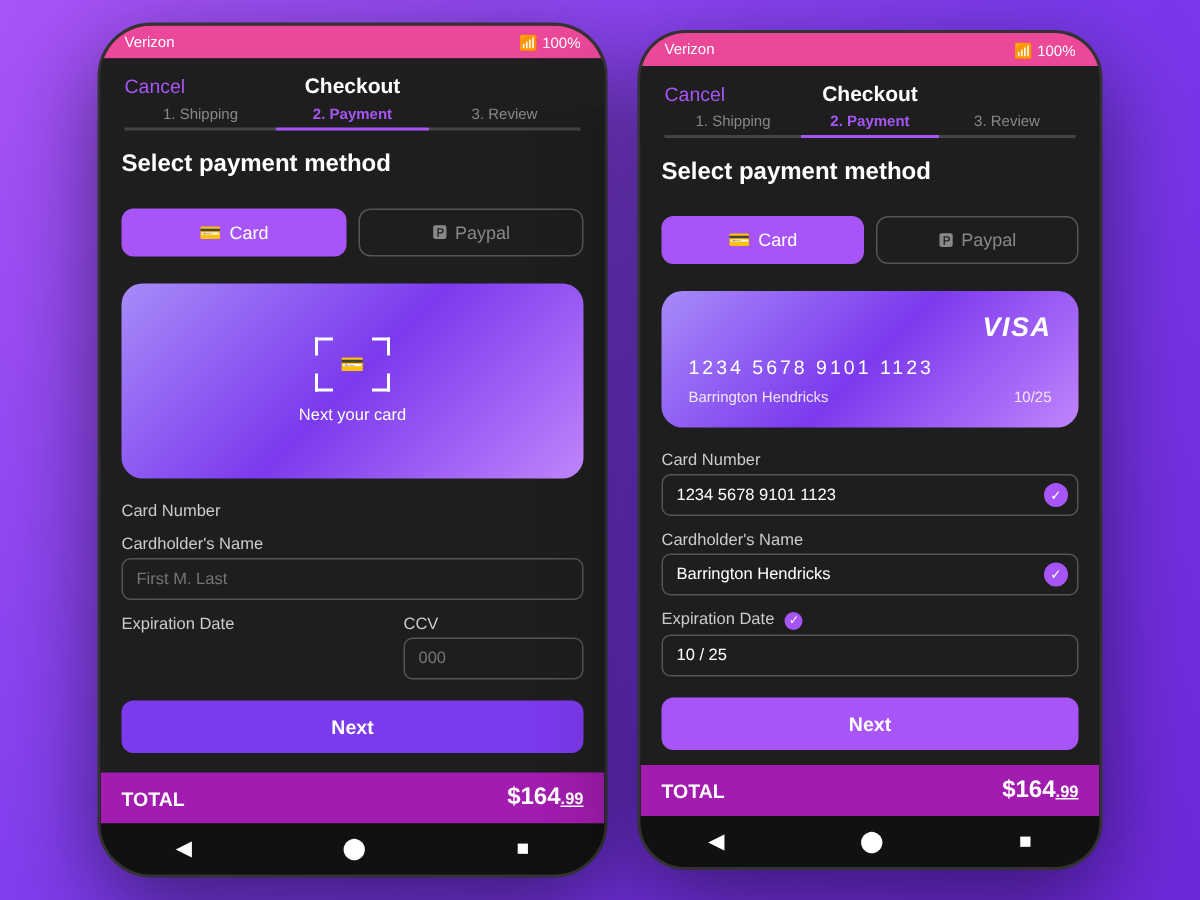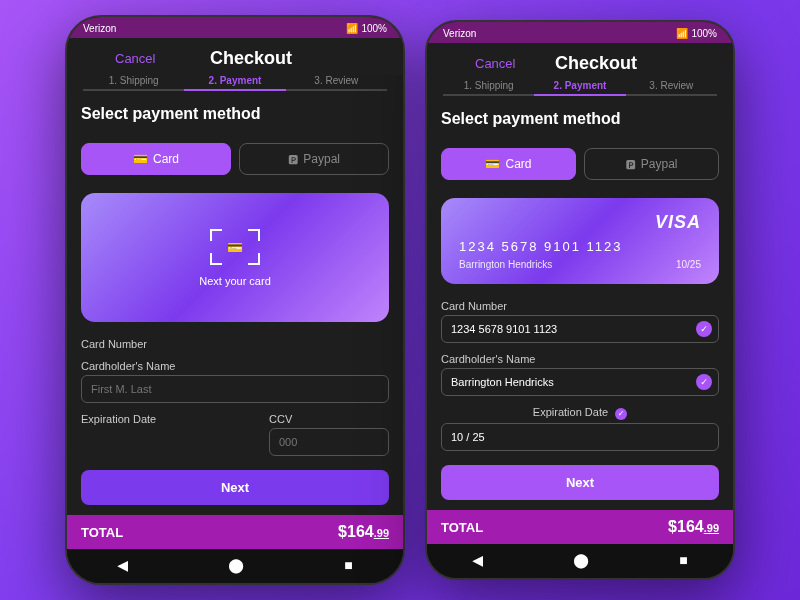--- a/index.html
+++ b/index.html
@@ -28,21 +28,21 @@
     }
 
     .phone.small {
       width: 310px;
       height: 560px;
       border-radius: 32px;
     }
 
     
     .status-bar {
-      background: #701a75;
+      background: #ec4899;
       display: flex;
       justify-content: space-between;
       align-items: flex-start;
       padding: 6px 16px 4px;
       font-size: 10px;
       color: #fff;
       flex-shrink: 0;
     }
     .status-bar .carrier { font-size: 10px; font-weight: 500; }
     .status-bar .right-icons { display: flex; align-items: center; gap: 3px; font-size: 10px; }
@@ -58,32 +58,31 @@
 
     
     .header {
       display: flex;
       align-items: center;
       justify-content: center;
       padding: 10px 16px 6px;
       position: relative;
       background: #1e1e1e;
       flex-shrink: 0;
-      margin-left: 32px;
     }
     .header-cancel {
       position: absolute;
       left: 16px;
       color: #a855f7;
       font-size: 13px;
       font-weight: 500;
     }
     .header-title {
       color: #fff;
-      font-size: 18px;
+      font-size: 14px;
       font-weight: 600;
     }
 
     
     .phone-body {
       flex: 1;
       overflow-y: auto;
       padding: 10px 14px;
       display: flex;
       flex-direction: column;
@@ -458,21 +457,21 @@
 
       <div class="field-group">
         <span class="field-label">Cardholder's Name</span>
         <div class="field-input-wrap">
           <input class="field-input filled" type="text" value="Barrington Hendricks" style="">
           <div class="check-badge">✓</div>
         </div>
       </div>
 
       <div class="field-row">
-        <div class="field-group" style="flex:1.5;align-items:center;">
+        <div class="field-group" style="flex:1.5;">
           <span class="field-label">
             <span>Expiration Date</span>
             <span style="display:inline-block;margin-left:4px;width:12px;height:12px;background:#a855f7;border-radius:50%;text-align:center;line-height:12px;font-size:8px;color:#fff;">✓</span>
           </span>
           <input class="field-input filled" type="text" value="10 / 25" style="">
         </div>
       </div>
 
       <button class="next-btn purple">Next</button>
     </div>

